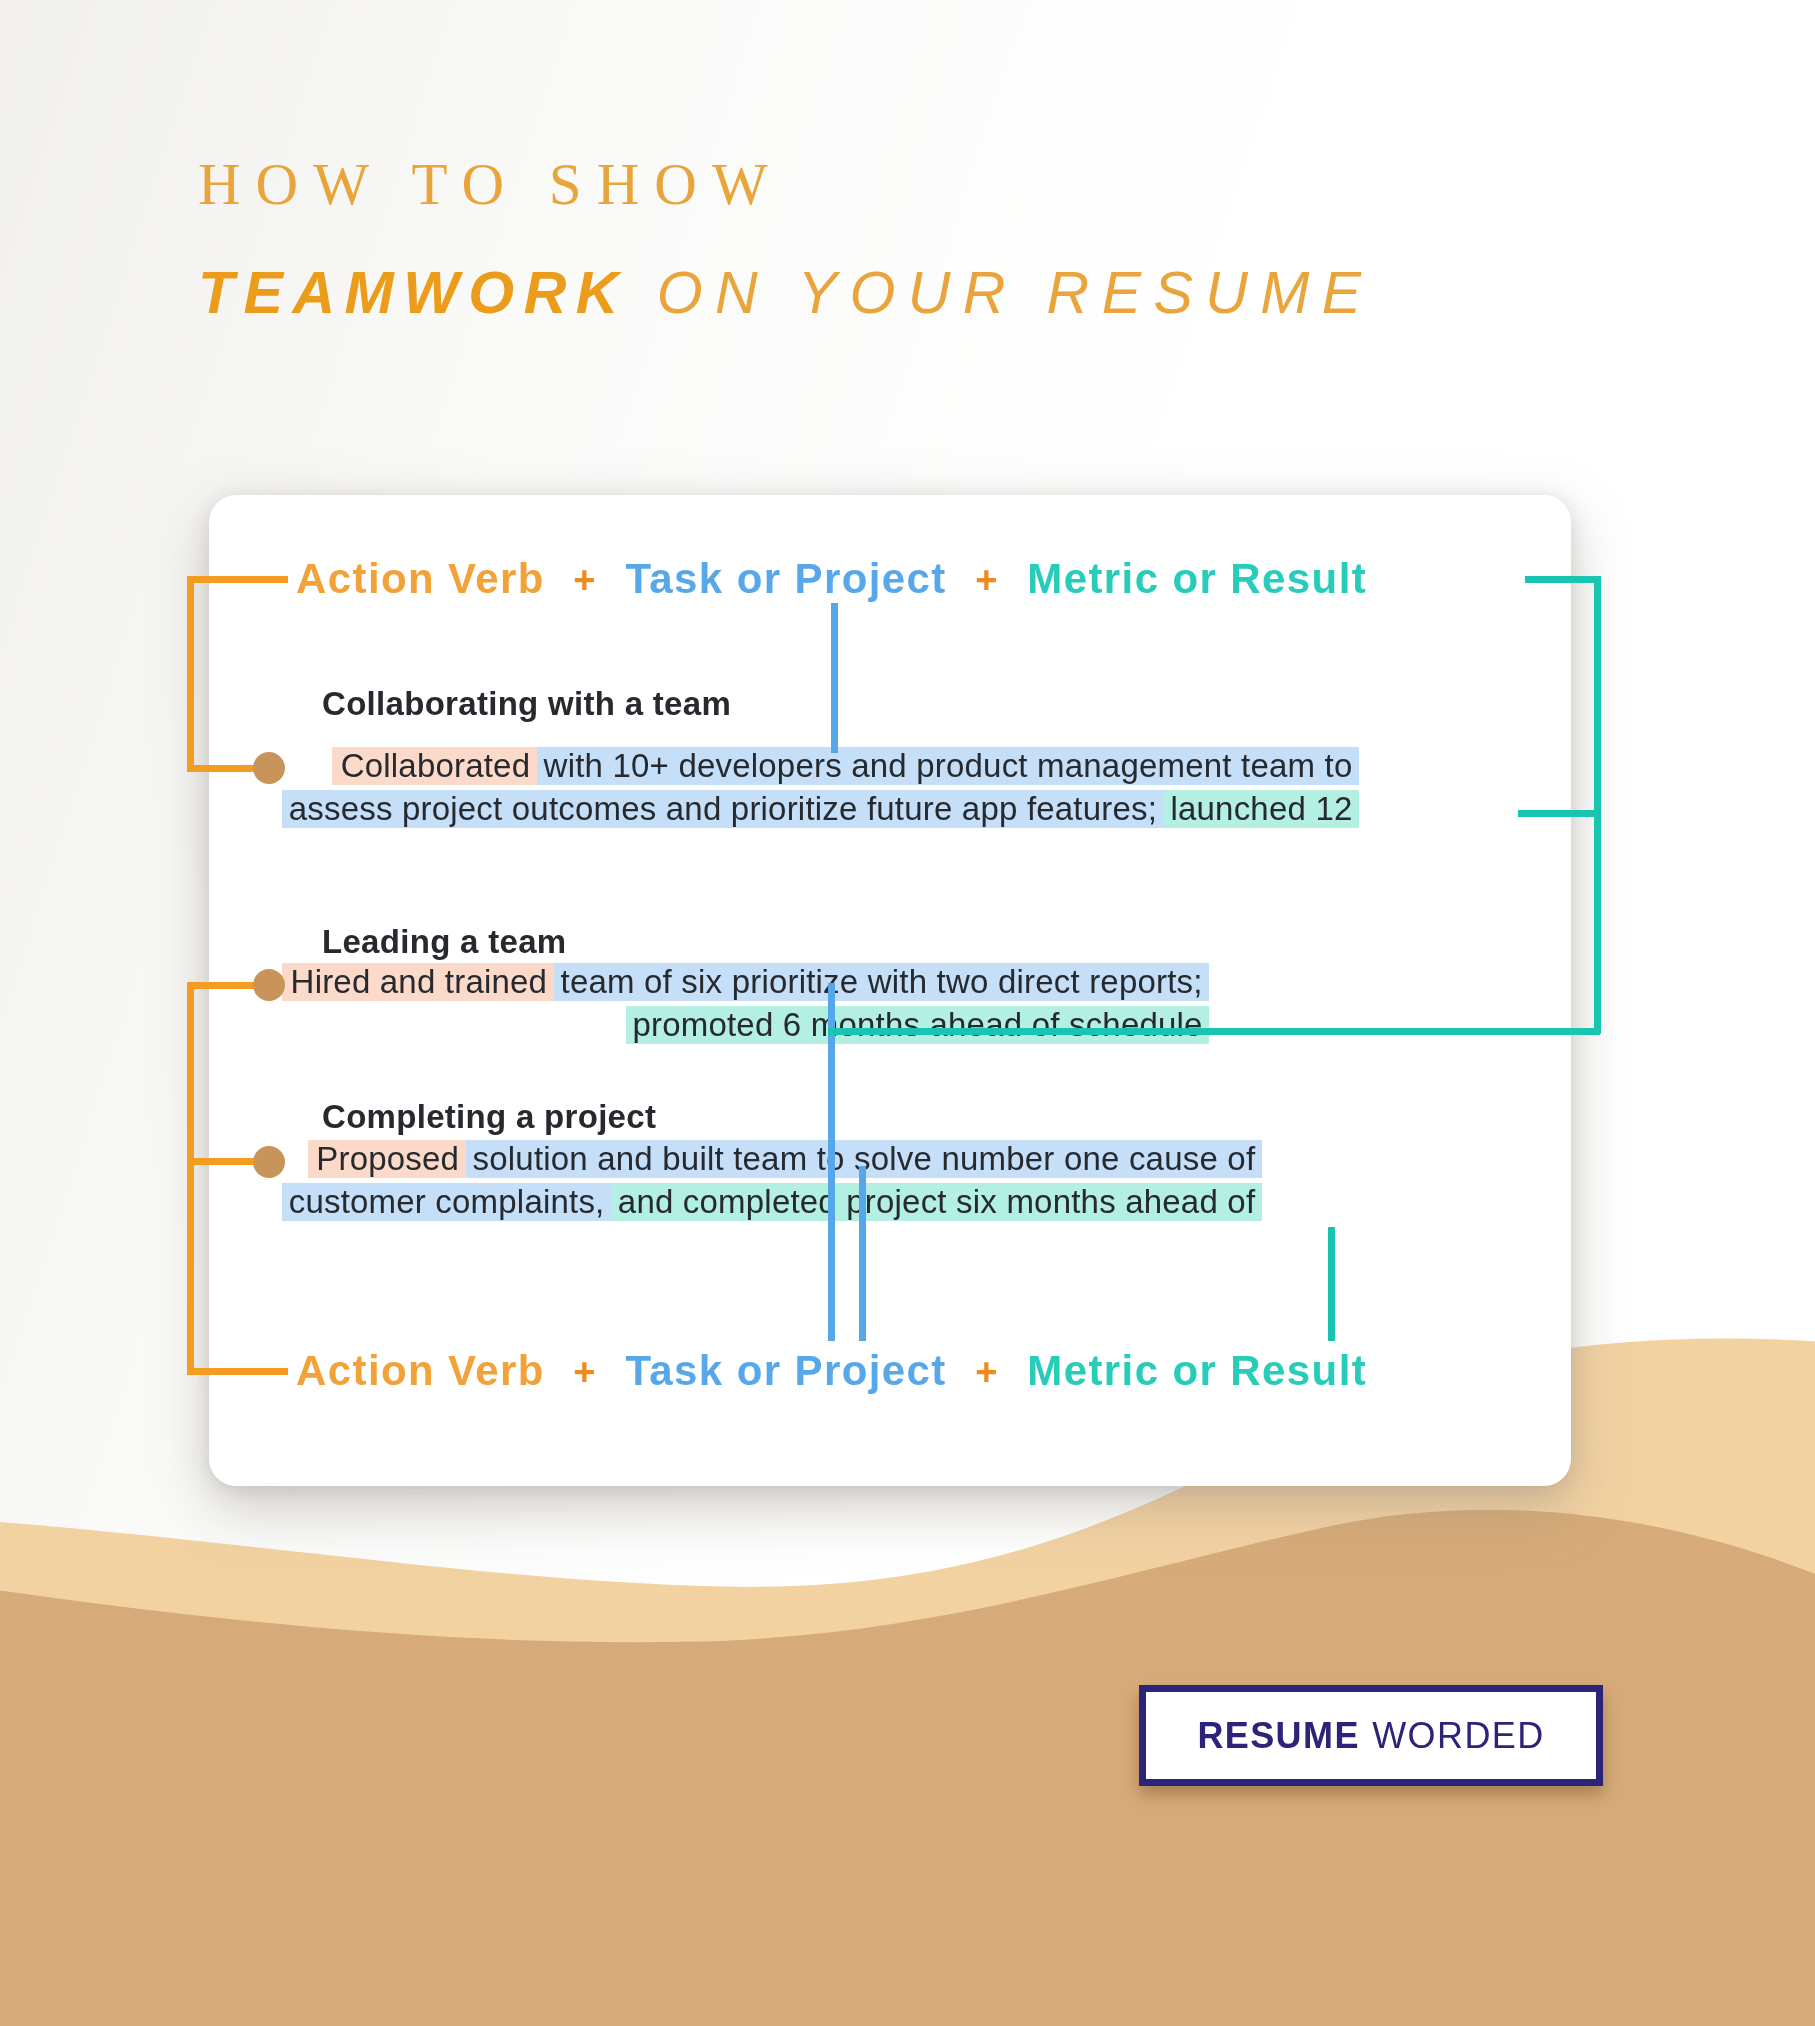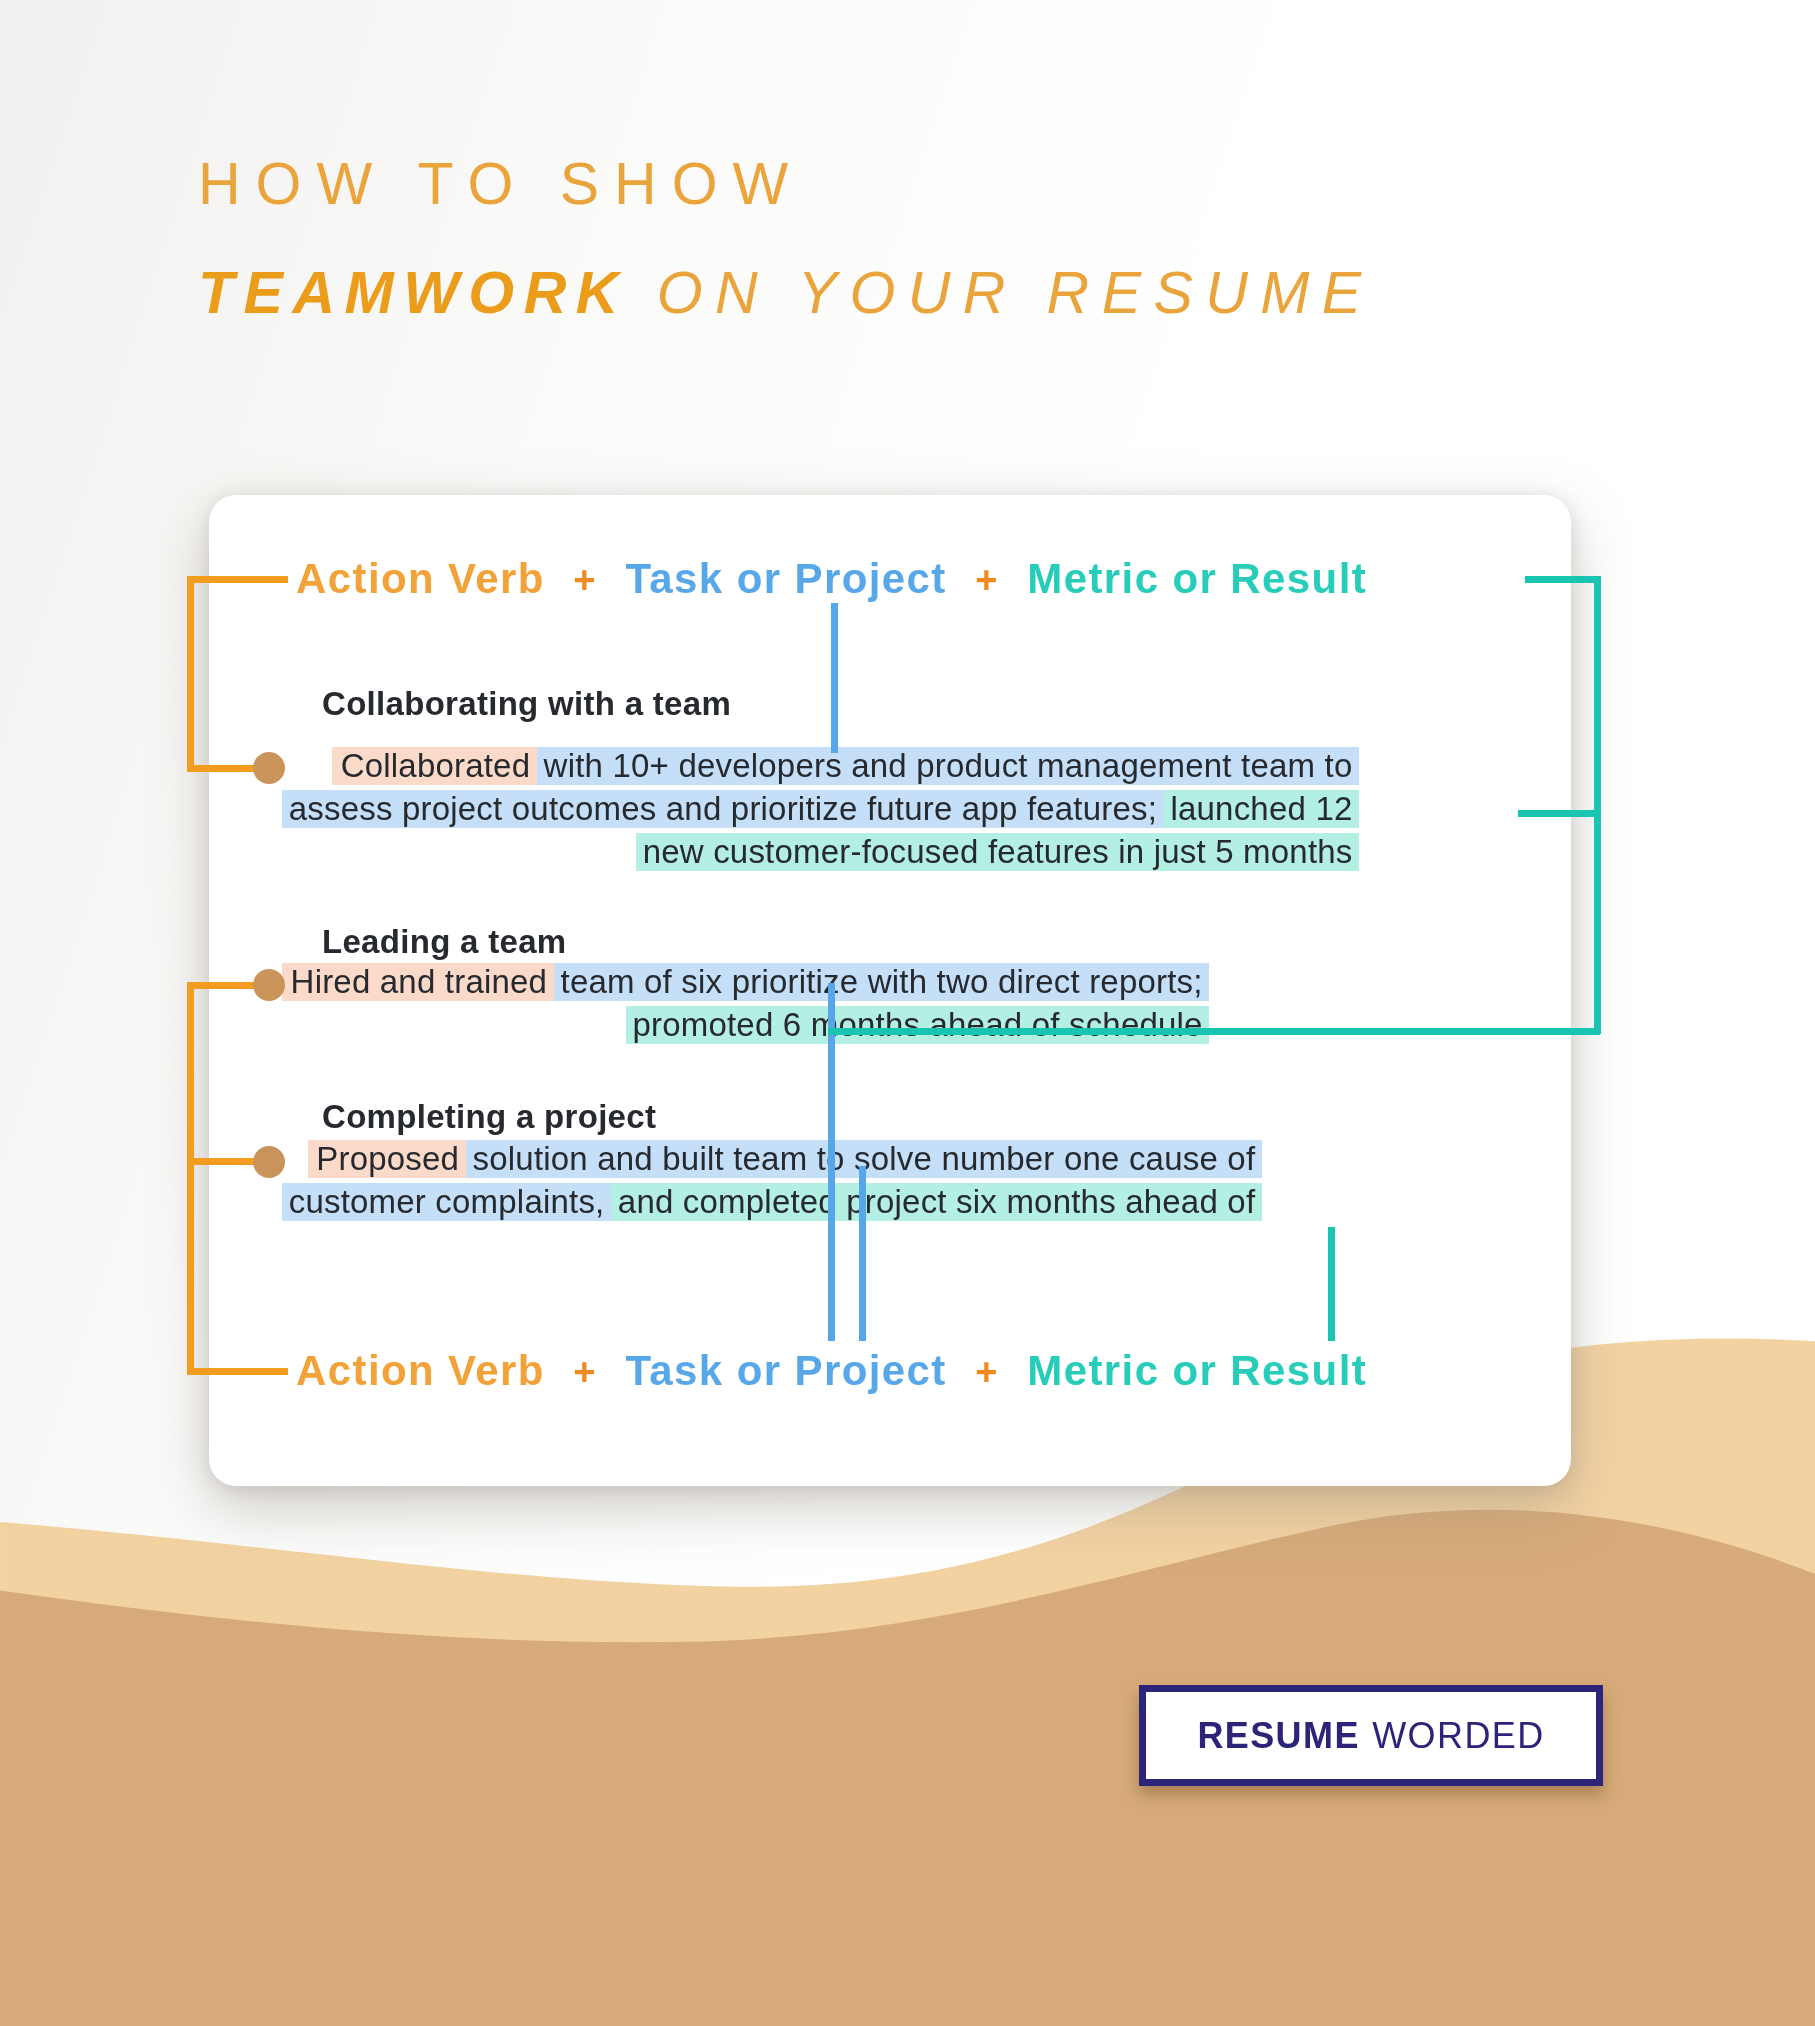--- a/index.html
+++ b/index.html
@@ -9,21 +9,21 @@
     overflow:hidden;
     font-family:"Liberation Sans","DejaVu Sans",sans-serif;
     background:linear-gradient(108deg,#f1f0ee 0%,#fafaf9 26%,#ffffff 55%);
   }
   .sand{position:absolute;left:0;top:0;width:1816px;height:2027px;z-index:1;}
 
   
   .title-1{
     position:absolute;left:198px;top:150px;z-index:2;
     font-size:59px;font-weight:400;letter-spacing:15px;
-    color:var(--title-orange);white-space:nowrap;
+    color:var(--title-orange);white-space:nowrap;font-family:Liberation Serif, serif;
   }
   .title-2{
     position:absolute;left:198px;top:259px;z-index:2;
     font-size:59px;font-weight:400;letter-spacing:12.4px;
     color:var(--title-orange);white-space:nowrap;font-style:italic;
   }
   .title-2 .tb{font-weight:700;color:var(--title-orange-bold);letter-spacing:9.5px;}
 
   
   .card{
@@ -101,21 +101,20 @@
     <span class="f-plus">+</span>
     <span class="f-blue">Task or Project</span>
     <span class="f-plus">+</span>
     <span class="f-teal">Metric or Result</span>
   </div>
 
   <div class="sec-heading" style="top:685px">Collaborating with a team</div>
   <div class="para" style="top:747px">
     <div class="line"><span class="h-pink">Collaborated</span><span class="h-blue"> with 10+ developers and product management team to</span></div>
     <div class="line"><span class="h-blue">assess project outcomes and prioritize future app features;</span><span class="h-teal"> launched 12</span></div>
-    <div class="line"><span class="h-teal">new customer-focused features in just 5 months</span></div>
   </div>
 
   <div class="sec-heading" style="top:923px">Leading a team</div>
   <div class="para" style="top:963px">
     <div class="line"><span class="h-pink">Hired and trained</span><span class="h-blue"> team of six prioritize with two direct reports;</span></div>
     <div class="line"><span class="h-teal">promoted 6 months ahead of schedule</span></div>
   </div>
 
   <div class="sec-heading" style="top:1098px">Completing a project</div>
   <div class="para" style="top:1140px">

